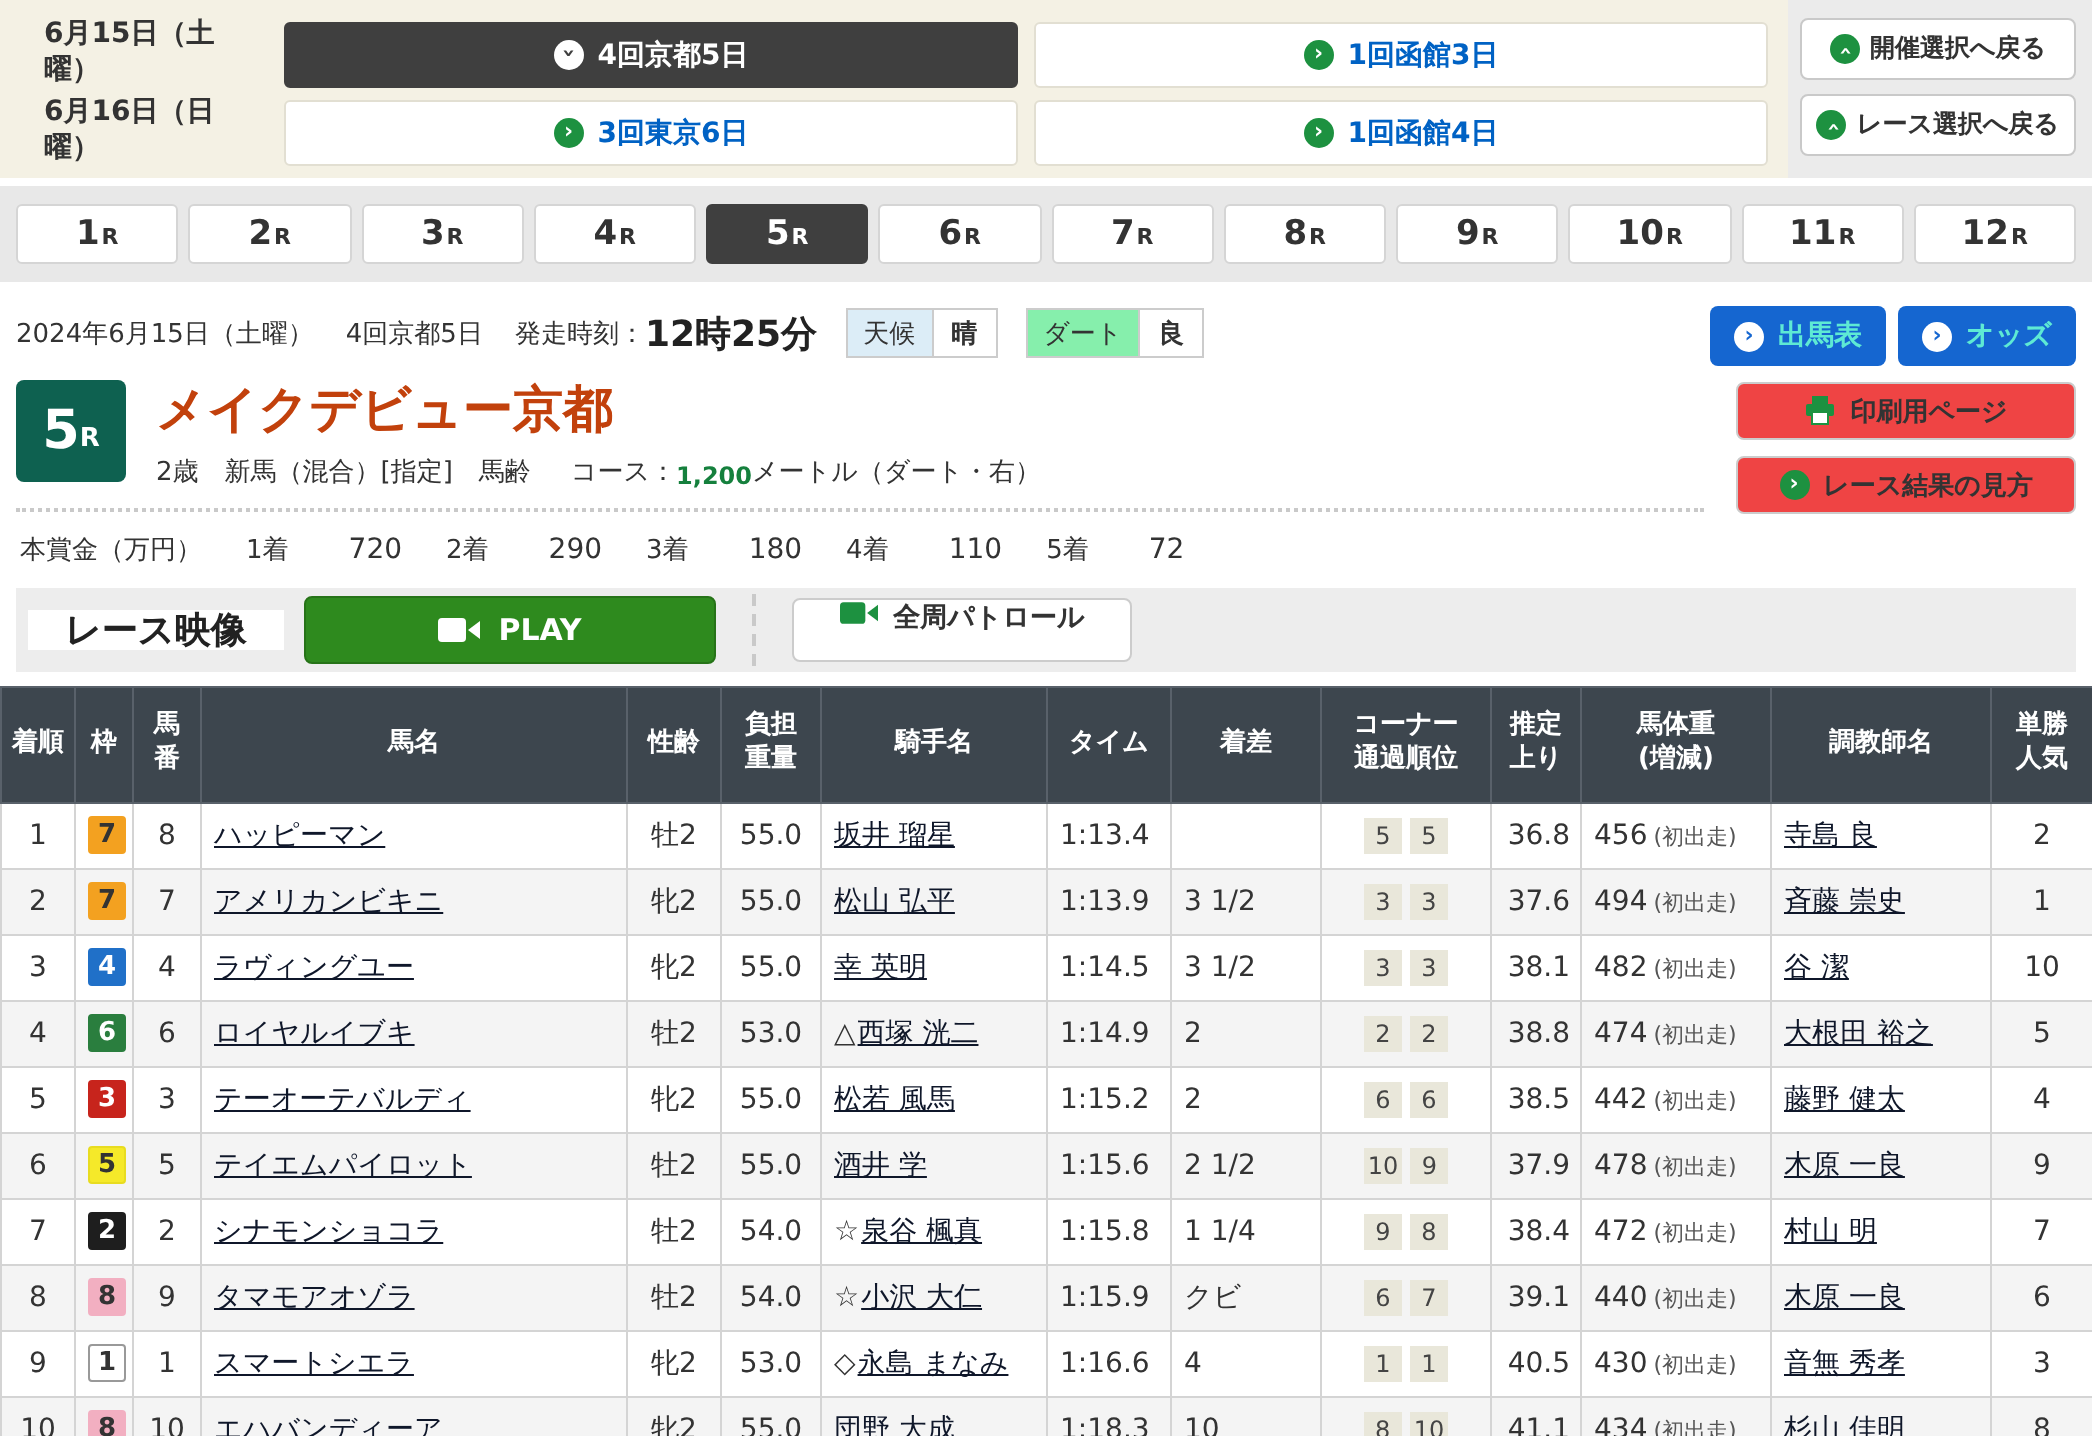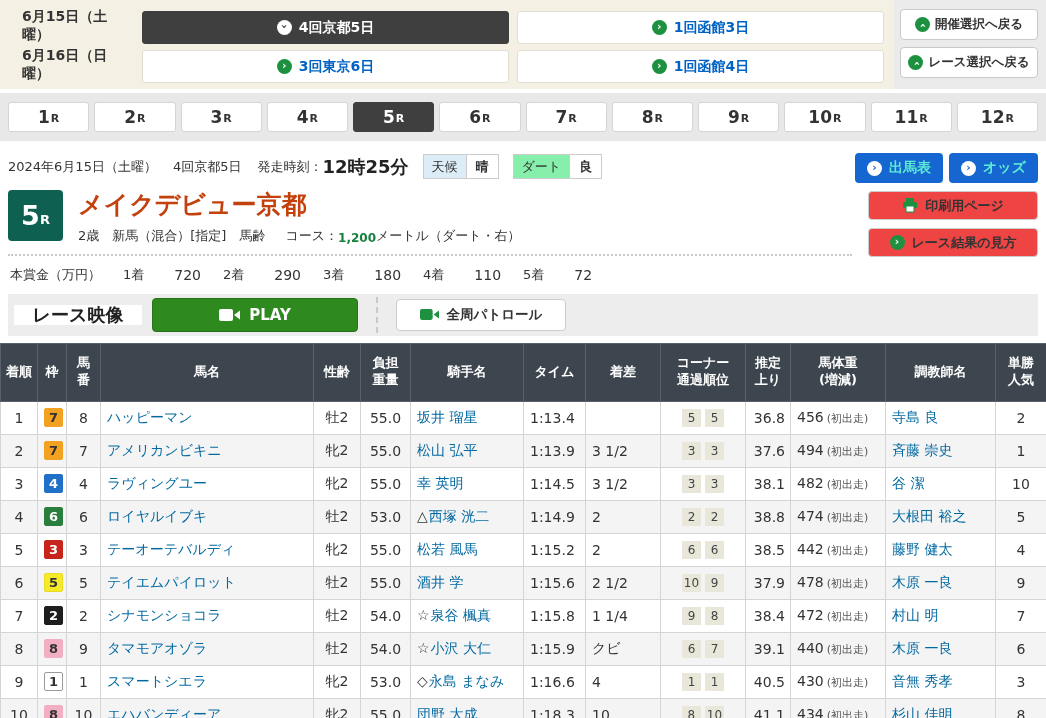--- a/index.html
+++ b/index.html
@@ -71,35 +71,35 @@
   .prize-place { margin-left:22px; }
   .prize-amount { margin-left:30px; font-size:14px; }
   
   .video-bar { background:#ededed; height:42px; display:flex; align-items:center; padding:0 6px; gap:10px; }
   .vlabel { background:#fff; width:128px; height:20px; display:flex; align-items:center; justify-content:center;
     font-weight:bold; font-size:18px; color:#222; }
   .play-btn { background:#2e8a1e; color:#fff; width:206px; height:34px; border-radius:4px; border:1px solid #267318;
     display:flex; align-items:center; justify-content:center; gap:9px; font-weight:bold; font-size:15px; cursor:pointer; }
   .vdivider { border-left:2px dashed #c9c9c9; height:36px; margin:0 8px; }
   .patrol-btn { background:#fff; border:1px solid #ccc; border-radius:4px; width:170px; height:32px;
-    display:flex; align-items:center; justify-content:center; gap:8px;
+    display:flex; align-items:flex-start; justify-content:center; gap:8px;
     font-weight:bold; font-size:13.5px; color:#333; cursor:pointer; }
   .cam { flex:none; display:inline-block; }
   
   table.results { border-collapse:collapse; width:1046px; margin-top:7px; table-layout:fixed; }
   .results th { background:#3d464e; color:#fff; font-size:13px; font-weight:bold;
     border:1px solid #59616a; padding:3px 2px; height:58px; line-height:1.3; text-align:center; }
   .results td { border:1px solid #d4d4d4; padding:3px 6px; height:33px; font-size:14px; vertical-align:middle; }
   .results tbody tr:nth-child(even) { background:#f4f4f4; }
   td.c { text-align:center; } td.l { text-align:left; } td.r { text-align:right; padding-right:5px; }
   .waku { display:inline-flex; width:19px; height:19px; align-items:center; justify-content:center;
     font-size:13px; font-weight:bold; border-radius:2px; }
   .corner-box { display:inline-flex; min-width:19px; height:18px; background:#e9e7da;
     align-items:center; justify-content:center; font-size:12px; margin:0 2px; padding:0 2px; color:#444; }
-  a.rlink { color:#0369a1; cursor:pointer; }
+  a.rlink { color:#0f172a; text-decoration:underline; cursor:pointer; }
   .bw-note { font-size:11px; color:#555; margin-left:3px; }
   .jmark { margin-right:1px; }
 </style>
 </head>
 <body>
 
 <div class="topbar">
   <div class="cal" id="cal-rows">
       <div class="cal-row">
         <div class="date-cell">6月15日（土曜）</div>

